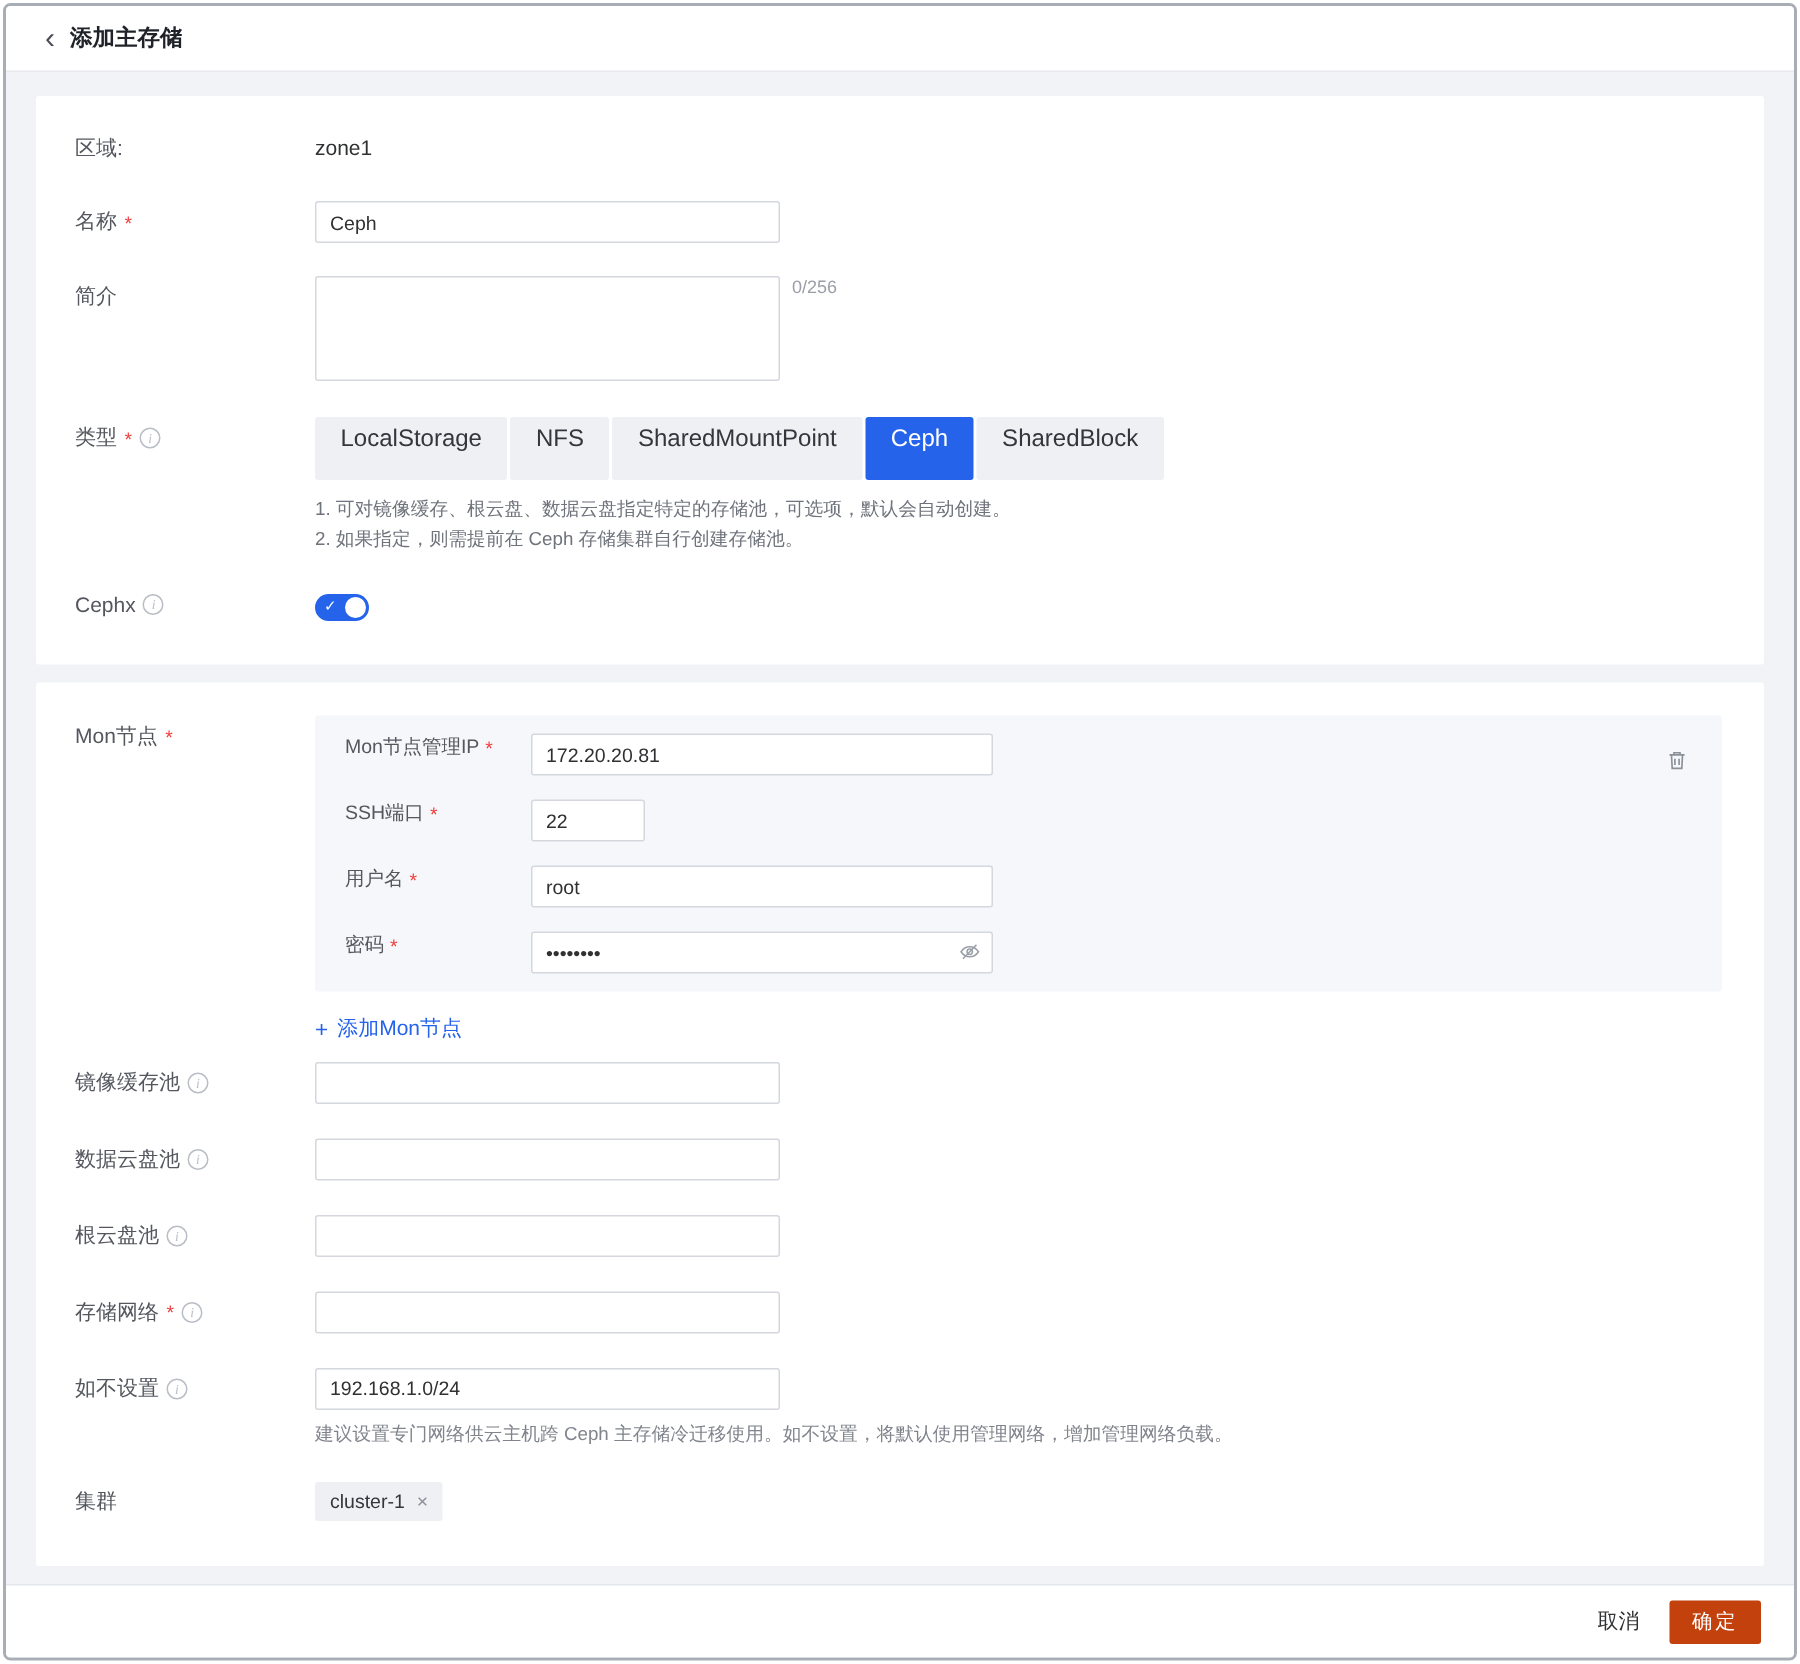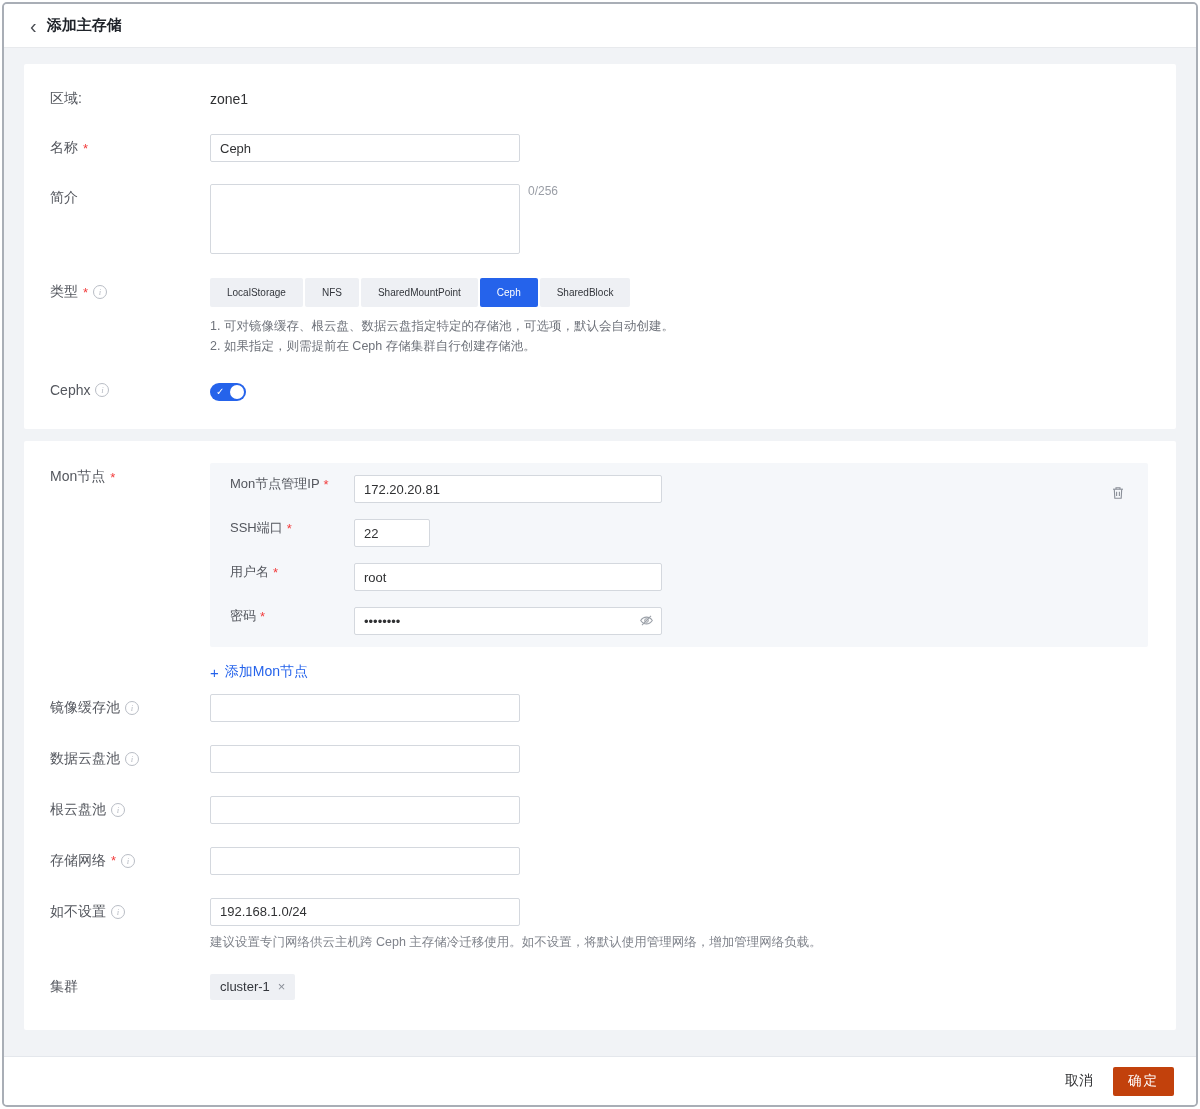--- a/index.html
+++ b/index.html
@@ -44,22 +44,22 @@
   .w310{ width:310px; }
   textarea.ta{
     width:310px; height:70px; border:1px solid #d4d8de; border-radius:2px;
     resize:none; font-family:inherit; font-size:13px; padding:6px 9px; outline:none;
   }
   .ta-wrap{ display:flex; align-items:flex-start; gap:8px; }
   .counter{ font-size:12px; color:#9a9ea6; padding-bottom:2px; }
   
   .tabs{ display:flex; gap:2px; }
   .tab{
-    height:29px; line-height:29px; padding:0 17px; background:#eef0f4; color:#33363c;
-    font-size:10px; border-radius:2px; cursor:pointer; white-space:nowrap;
+    height:42px; line-height:29px; padding:0 17px; background:#eef0f4; color:#33363c;
+    font-size:16px; border-radius:2px; cursor:pointer; white-space:nowrap;
   }
   .tab.active{ background:#2563eb; color:#fff; }
   .notes{ margin-top:9px; }
   .note{ font-size:12.5px; color:#6f737b; line-height:20px; }
   
   .toggle{
     width:36px; height:18px; border-radius:9px; background:#2563eb; position:relative;
     cursor:pointer; display:inline-block; margin-top:3px;
   }
   .toggle .check{ position:absolute; left:6px; top:1px; color:#fff; font-size:10px; line-height:16px; }

